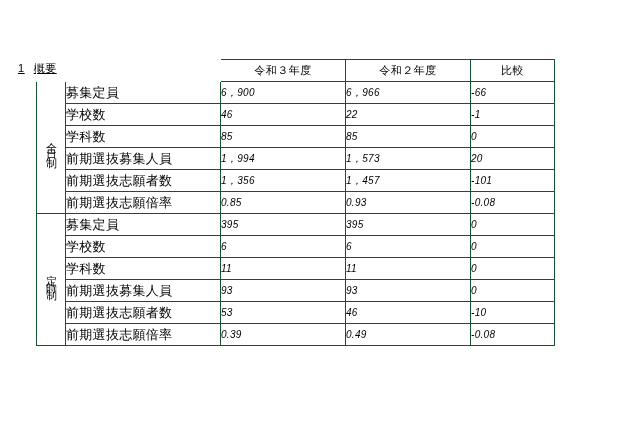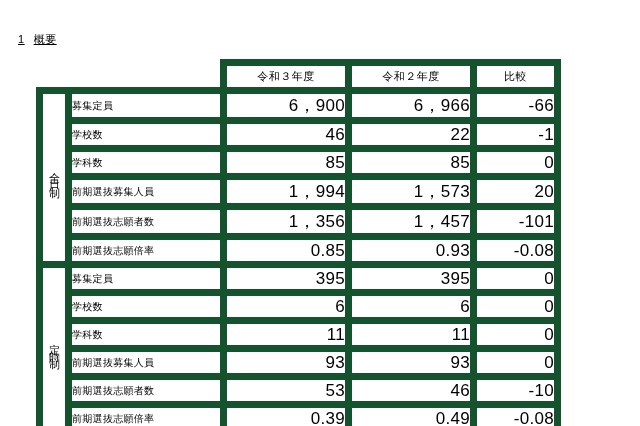--- a/index.html
+++ b/index.html
@@ -15,39 +15,39 @@
     overflow: hidden;
   }
   .page {
     position: relative;
     width: 640px;
     height: 426px;
   }
   .section-heading {
     position: absolute;
     left: 18px;
-    top: 32px;
+    top: 61px;
     font-size: 11px;
     letter-spacing: 0.5px;
     white-space: nowrap;
     text-decoration: underline;
   }
   .section-heading .num {
     margin-right: 9px;
   }
   table.data {
     position: absolute;
     left: 36px;
     top: 59px;
     border-collapse: collapse;
     table-layout: fixed;
     font-size: 11px;
   }
   table.data td, table.data th {
-    border: 7px solid #14532d;
+    border: 1px solid #14532d;
     padding: 0;
     height: 21px;
     vertical-align: middle;
     font-weight: normal;
   }
   
   .col-group { width: 29px; }
   .col-item  { width: 155px; }
   .col-val   { width: 125px; }
   .col-val2  { width: 125px; }
@@ -66,29 +66,29 @@
   }
   .group-cell {
     text-align: center;
     font-size: 11px;
     line-height: 1.9;
     letter-spacing: 1px;
   }
   .item-cell {
     text-align: left;
     padding-left: 6px;
+    font-size: 13px;
+    letter-spacing: 0.3px;
+    white-space: nowrap;
+  }
+  .num-cell {
+    padding-right: 7px;
     font-size: 10px;
     letter-spacing: 0.3px;
-    white-space: nowrap;
-  }
-  .num-cell {
-    text-align: right;
-    padding-right: 7px;
-    font-size: 17px;
-    letter-spacing: 0.3px;
+    font-style: italic;
   }
   .group-vert {
     writing-mode: vertical-rl;
     text-orientation: upright;
     display: inline-block;
     letter-spacing: 7px;
     line-height: 1;
   }
 </style>
 </head>

